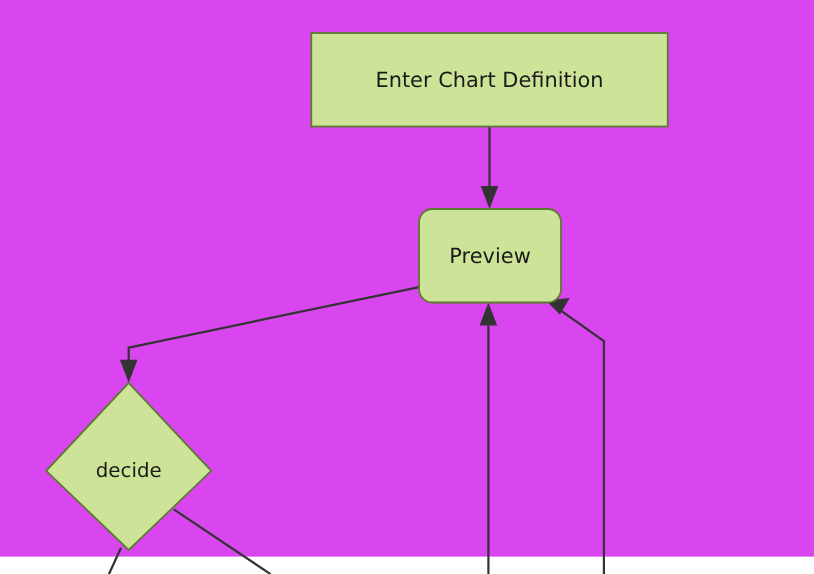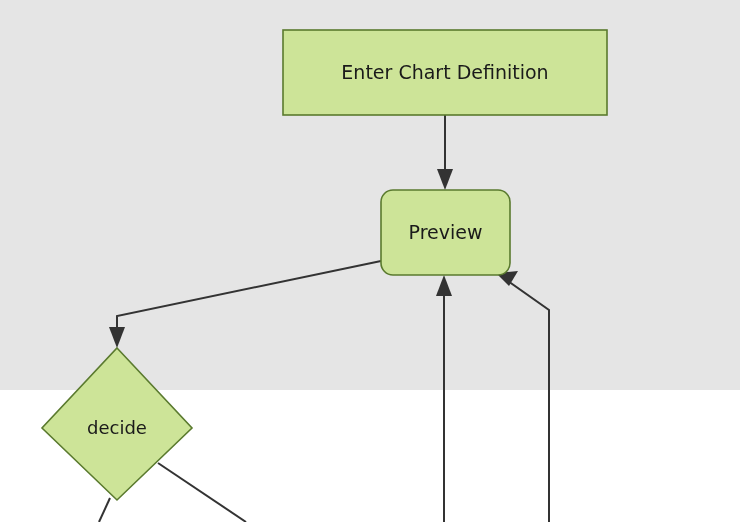--- a/index.html
+++ b/index.html
@@ -9,22 +9,22 @@
   }
   body {
     width: 740px;
     height: 522px;
     overflow: hidden;
     font-family: "DejaVu Sans", sans-serif;
   }
   #diagram-canvas {
     position: relative;
     width: 740px;
-    height: 390px;
-    background: #e5e5e5;
+    height: 506px;
+    background: #d946ef;
   }
   #flow-svg {
     position: absolute;
     top: 0;
     left: 0;
     width: 740px;
     height: 522px;
     display: block;
   }
   .node-shape {

